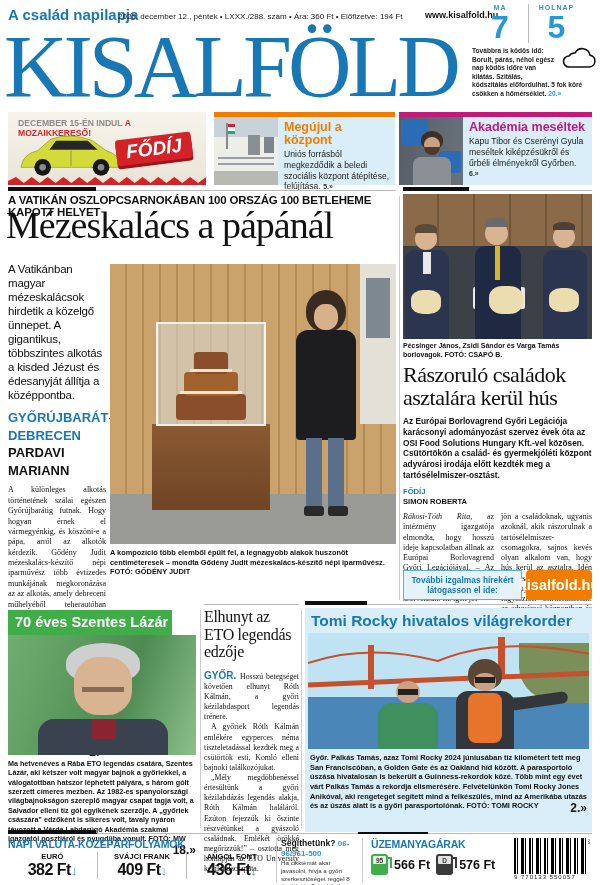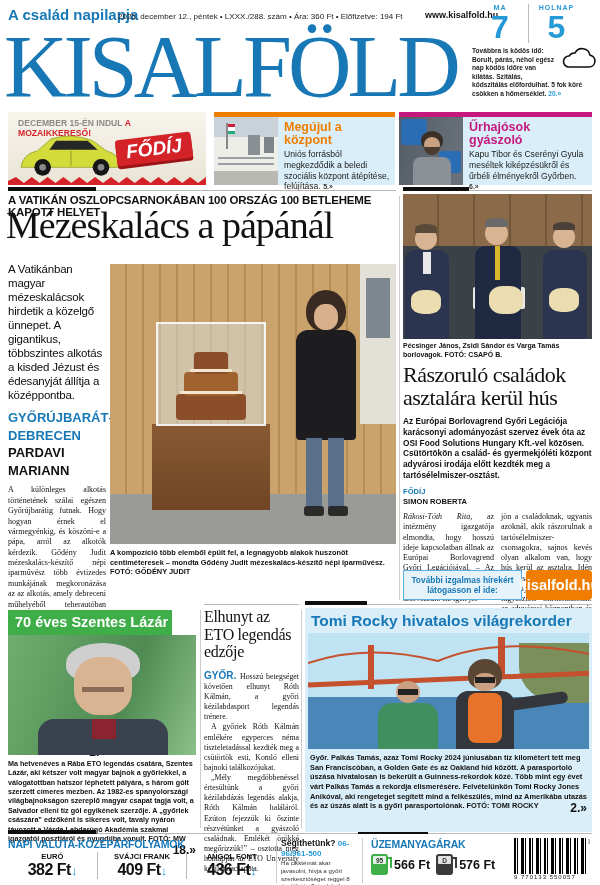--- a/index.html
+++ b/index.html
@@ -204,21 +204,21 @@
       <div class="teaser-photo">
         <div class="ab" style="inset:0;background:linear-gradient(100deg,#555e66,#6a737c)"></div>
         <div class="ab" style="left:2px;top:2px;width:26px;height:26px;background:#2a6db5;border-radius:3px"></div>
         <div class="ab" style="left:40px;top:34px;width:22px;height:22px;background:#2a6db5;border-radius:3px"></div>
         <div class="ab" style="left:22px;top:14px;width:22px;height:18px;background:#3b2f28;border-radius:50% 50% 40% 40%"></div>
         <div class="ab" style="left:25px;top:20px;width:16px;height:16px;background:#caa182;border-radius:50%"></div>
         <div class="ab" style="left:25px;top:30px;width:16px;height:8px;background:#4a3a30;border-radius:0 0 8px 8px"></div>
         <div class="ab" style="left:14px;top:40px;width:38px;height:28px;background:#8a9096;border-radius:8px 8px 0 0"></div>
       </div>
       <div class="teaser-txt">
-        <div class="teaser-title" style="color:#c4187d">Űrhajósok gyászoló</div>
+        <div class="teaser-title" style="color:#c4187d">Akadémia meséltek</div>
         <div class="teaser-desc">
           <span>Kapu Tibor és Cserényi Gyula meséltek kiképzésükről és űrbéli élményekről Győrben. </span><span class="pref">6.»</span>
         </div>
       </div>
     </div>
   </div>
 
   <div class="rule" style="left:8px;top:190px;width:388px">
       <div class="tick" style="left:0;width:88px"></div>
     </div>

